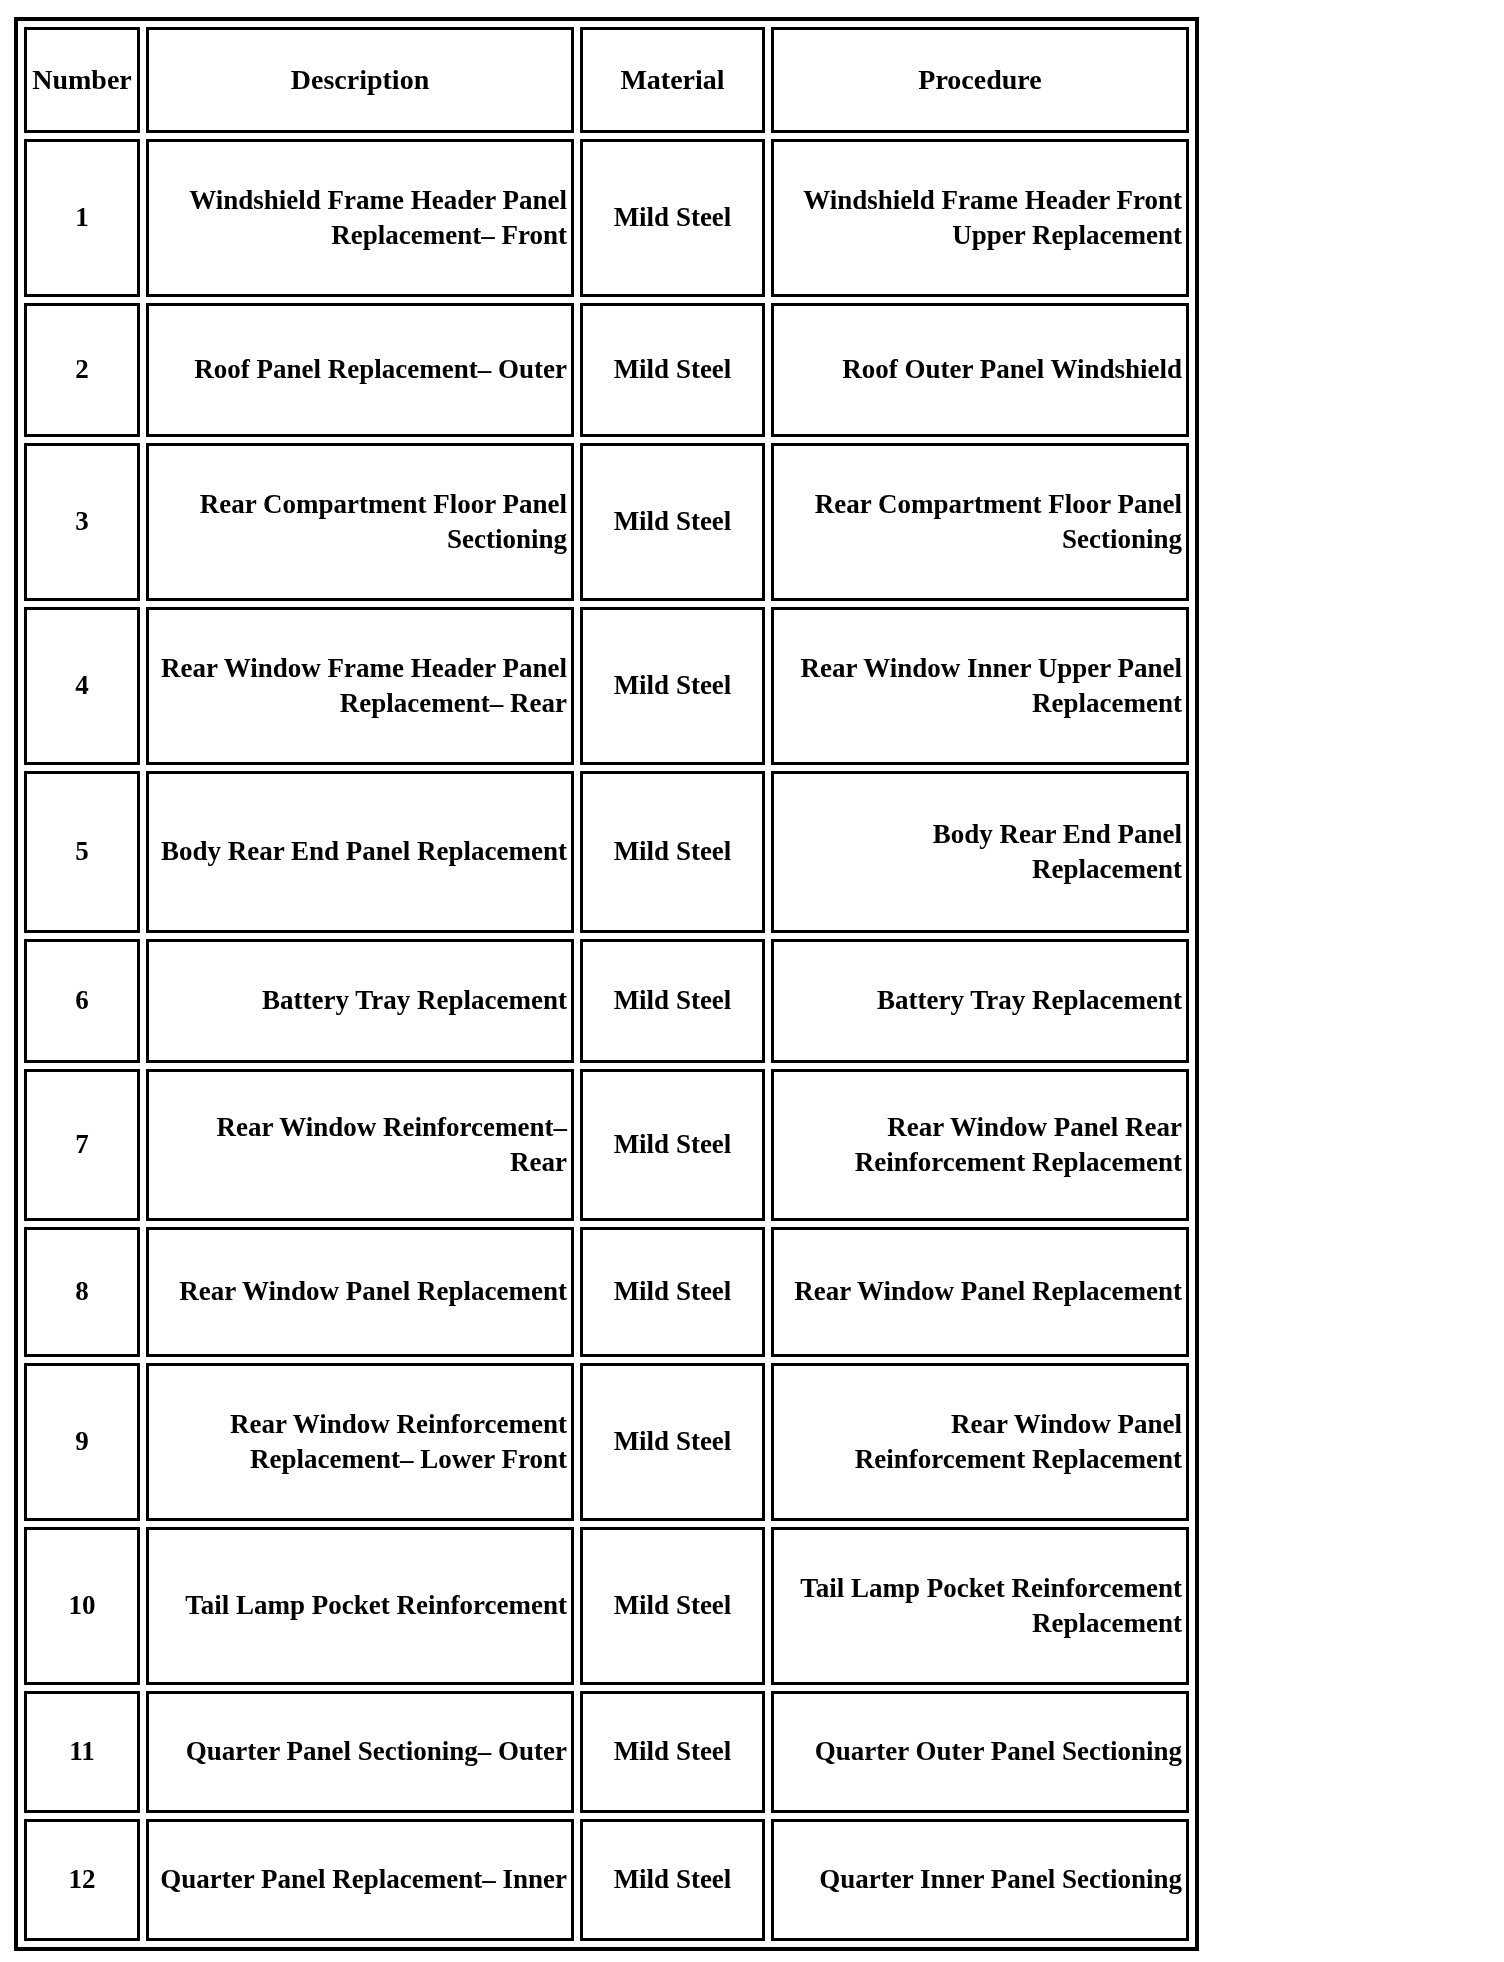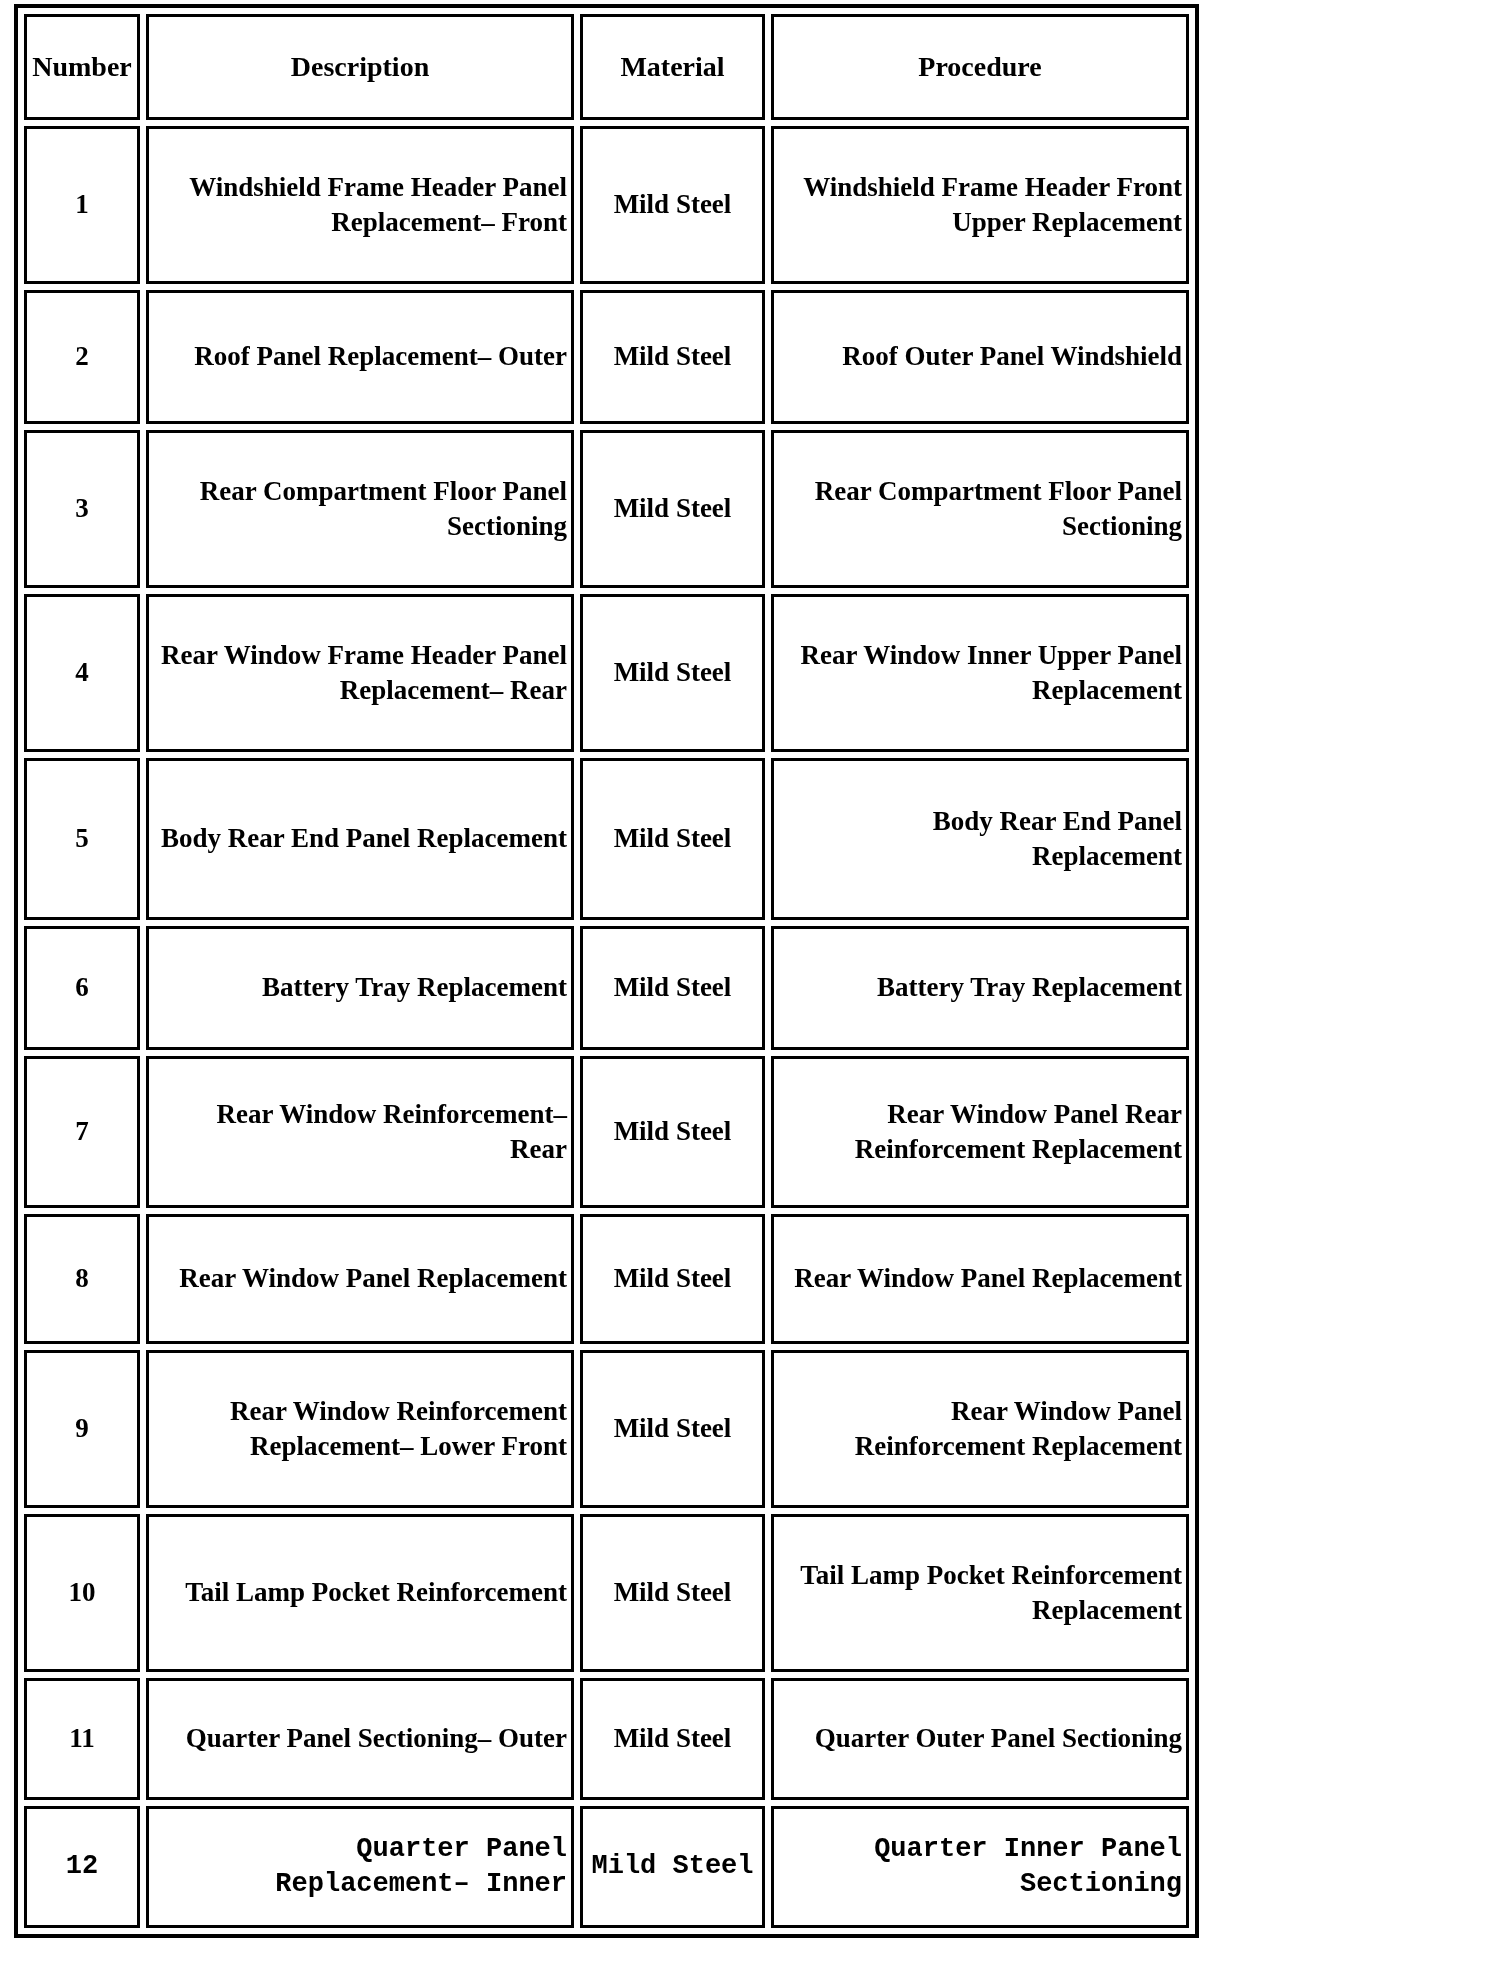--- a/index.html
+++ b/index.html
@@ -11,21 +11,21 @@
   body {
     width: 1504px;
     height: 1962px;
     font-family: "Liberation Serif", "DejaVu Serif", serif;
     color: #000000;
   }
   table.spec-table {
     border-collapse: separate;
     border-spacing: 6px;
     border: 4px solid #000000;
-    margin: 4px 0 0 14px;
+    margin: 17px 0 0 14px;
     table-layout: fixed;
     background: #ffffff;
   }
   th, td {
     border: 3px solid #000000;
     font-weight: bold;
     font-size: 27px;
     line-height: 1.3;
     vertical-align: middle;
     white-space: pre-line;
@@ -137,21 +137,21 @@
           <td class="cell-center">Mild Steel</td>
           <td class="cell-left">Tail Lamp Pocket Reinforcement
 Replacement</td>
         </tr>
         <tr style="height: 122px;">
           <td class="cell-center">11</td>
           <td class="cell-left">Quarter Panel Sectioning– Outer</td>
           <td class="cell-center">Mild Steel</td>
           <td class="cell-left">Quarter Outer Panel Sectioning</td>
         </tr>
-        <tr style="height: 122px; font-family: Liberation Mono, monospace;">
+        <tr style="height: 122px;">
           <td class="cell-center">12</td>
           <td class="cell-left">Quarter Panel Replacement– Inner</td>
           <td class="cell-center">Mild Steel</td>
           <td class="cell-left">Quarter Inner Panel Sectioning</td>
         </tr>
       </tbody>
   </table>
 </div>
 
 </body></html>

